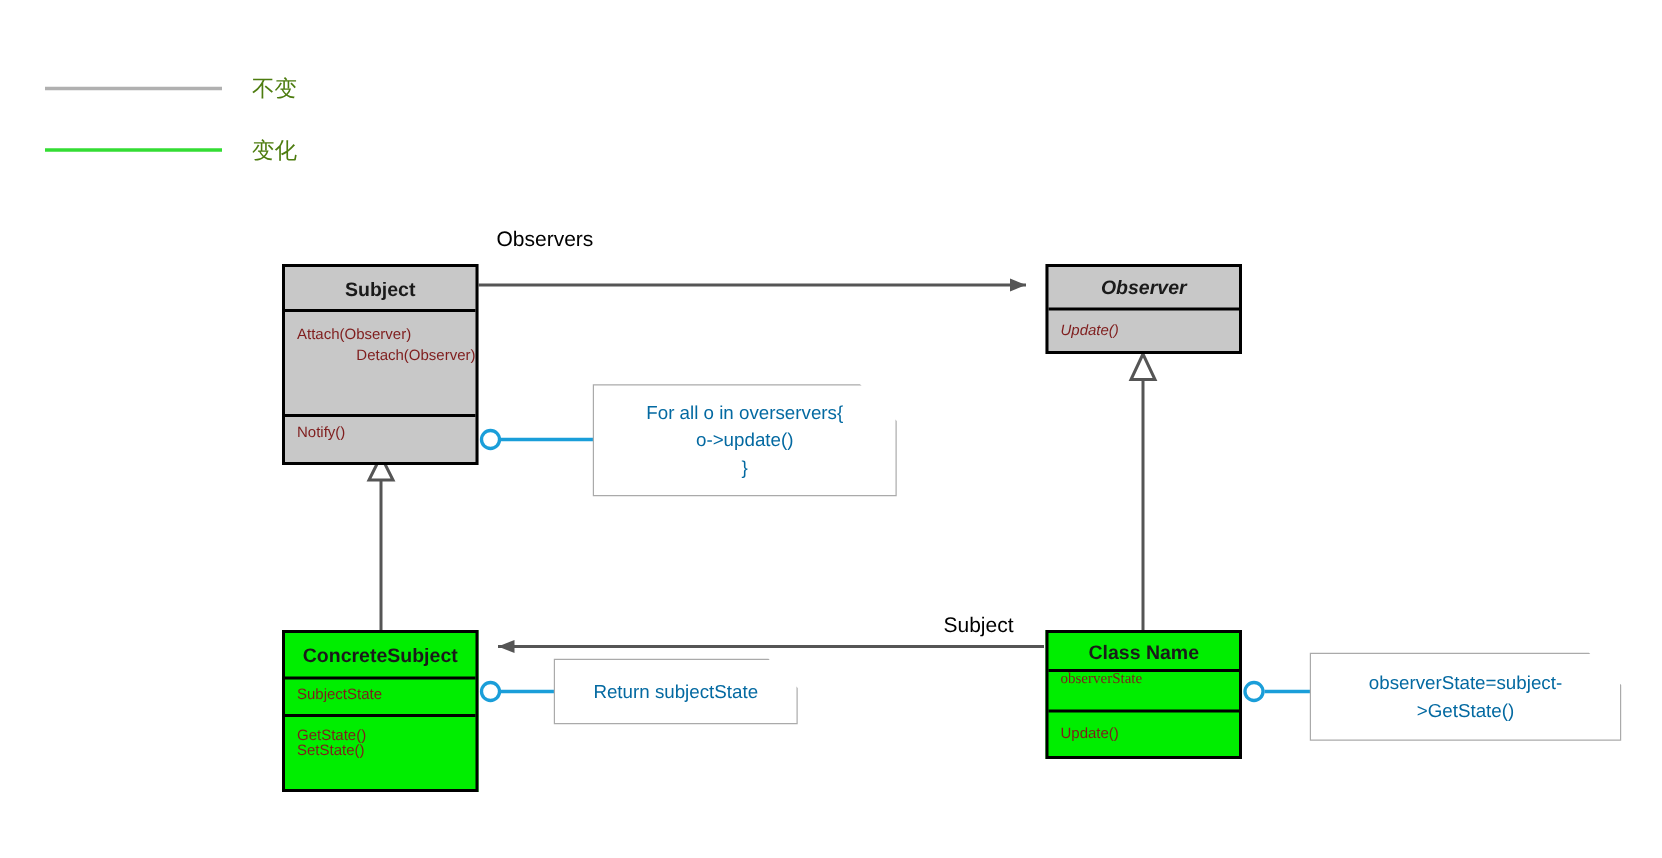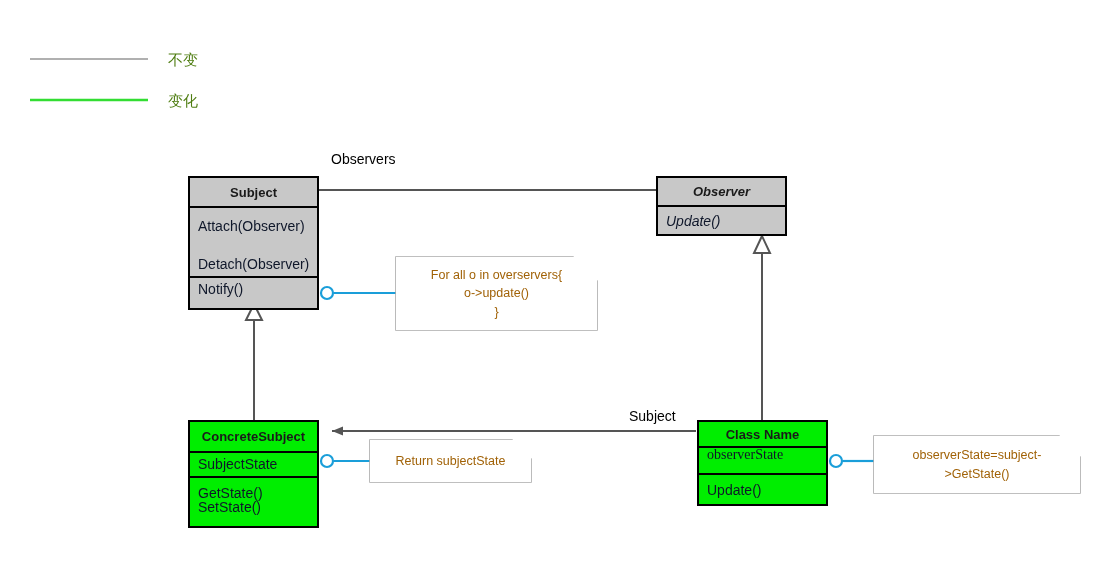--- a/index.html
+++ b/index.html
@@ -48,38 +48,38 @@
     font-size: 13px;
     color: #1a1a1a;
     line-height: 1;
     display: flex;
     align-items: center;
     justify-content: center;
     height: 100%;
   }
   .cls-title.italic { font-style: italic; }
   .member {
-    font-size: 14px;
-    color: #0f172a;
+    font-size: 10px;
+    color: #7f1d1d;
     padding-left: 8px;
     line-height: 1;
     white-space: nowrap;
   }
   .member.italic { font-style: italic; }
   
   .note {
     position: absolute;
     box-sizing: border-box;
     background: #ffffff;
     display: flex;
     align-items: center;
     justify-content: center;
     text-align: center;
     font-size: 12.5px;
-    color: #a16207;
+    color: #0369a1;
     line-height: 1.45;
     padding: 4px 10px;
     white-space: pre-line;
   }
   
   .edge-label {
     position: absolute;
     font-size: 14px;
     color: #000000;
     line-height: 1;
@@ -147,28 +147,28 @@
 
 <div class="legend-label" style="left:168px; top:52px;">不变</div>
 <div class="legend-label" style="left:168px; top:93px;">变化</div>
 
 <div class="umlbox gray" style="left:188px; top:176px; width:131px; height:134px;">
   <div class="cmp" style="height:28px;">
     <div class="cls-title">Subject</div>
   </div>
   <div class="cmp" style="height:70px; padding-top:11px;">
     <div class="member">Attach(Observer)</div>
-    <div class="member" style="margin-top:24px;">Detach(Observer)</div>
+    <div class="member" style="margin-top:4px;text-align:right;">Detach(Observer)</div>
   </div>
   <div class="cmp" style="height:24px; display:flex; align-items:center;">
     <div class="member">Notify()</div>
   </div>
 </div>
 
-<div class="umlbox gray" style="left:656px; top:176px; width:131px; height:60px;">
+<div class="umlbox gray" style="left:697px; top:176px; width:131px; height:60px;">
   <div class="cmp" style="height:28px;">
     <div class="cls-title italic">Observer</div>
   </div>
   <div class="cmp" style="height:30px; display:flex; align-items:center;">
     <div class="member italic">Update()</div>
   </div>
 </div>
 
 <div class="umlbox green" style="left:188px; top:420px; width:131px; height:108px;">
   <div class="cmp" style="height:32px;">

